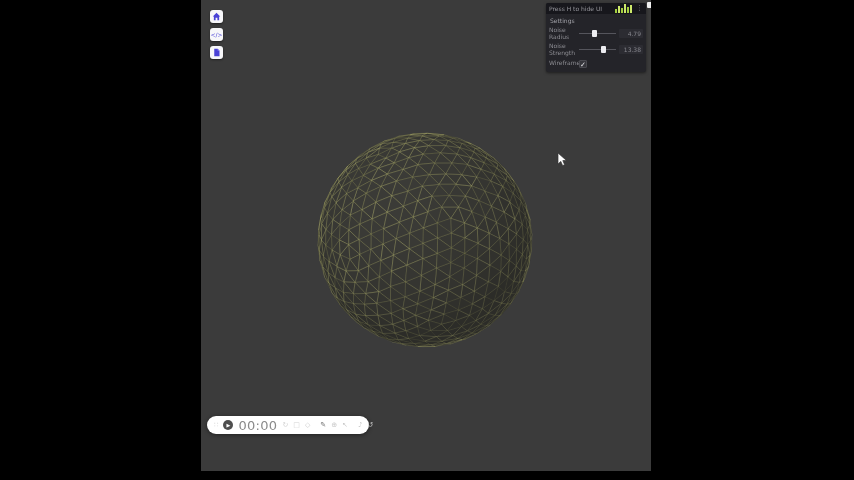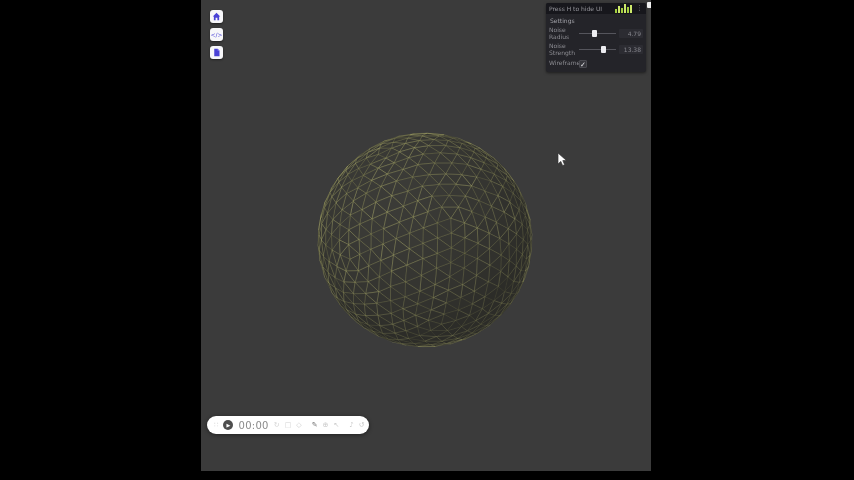--- a/index.html
+++ b/index.html
@@ -64,21 +64,21 @@
     box-shadow:0 1px 4px rgba(0,0,0,.45);box-sizing:border-box;
   }
   .tb-icon{font-size:7px;line-height:8px;color:#c9c9c9;cursor:pointer;user-select:none;}
   .tb-icon.dim{color:#d2d2d2;}
   .tb-icon.active{color:#6e6e6e;}
   .play-btn{
     width:10px;height:10px;border-radius:50%;background:#4e4e4e;color:#fff;
     display:flex;align-items:center;justify-content:center;font-size:5px;line-height:10px;
     cursor:pointer;flex:none;
   }
-  .time{font-size:10px;color:#8a8a8a;letter-spacing:.3px;}
+  .time{font-size:13px;color:#8a8a8a;letter-spacing:.3px;}
   .tb-gap{width:2px;}
 
   .cursor{position:absolute;left:356px;top:152px;pointer-events:none;}
 </style>
 </head>
 <body>
 
 <div class="viewport">
   <svg id="sphere-svg" width="450" height="471">
       <circle cx="224" cy="240" r="107" fill="#30302d"></circle>

